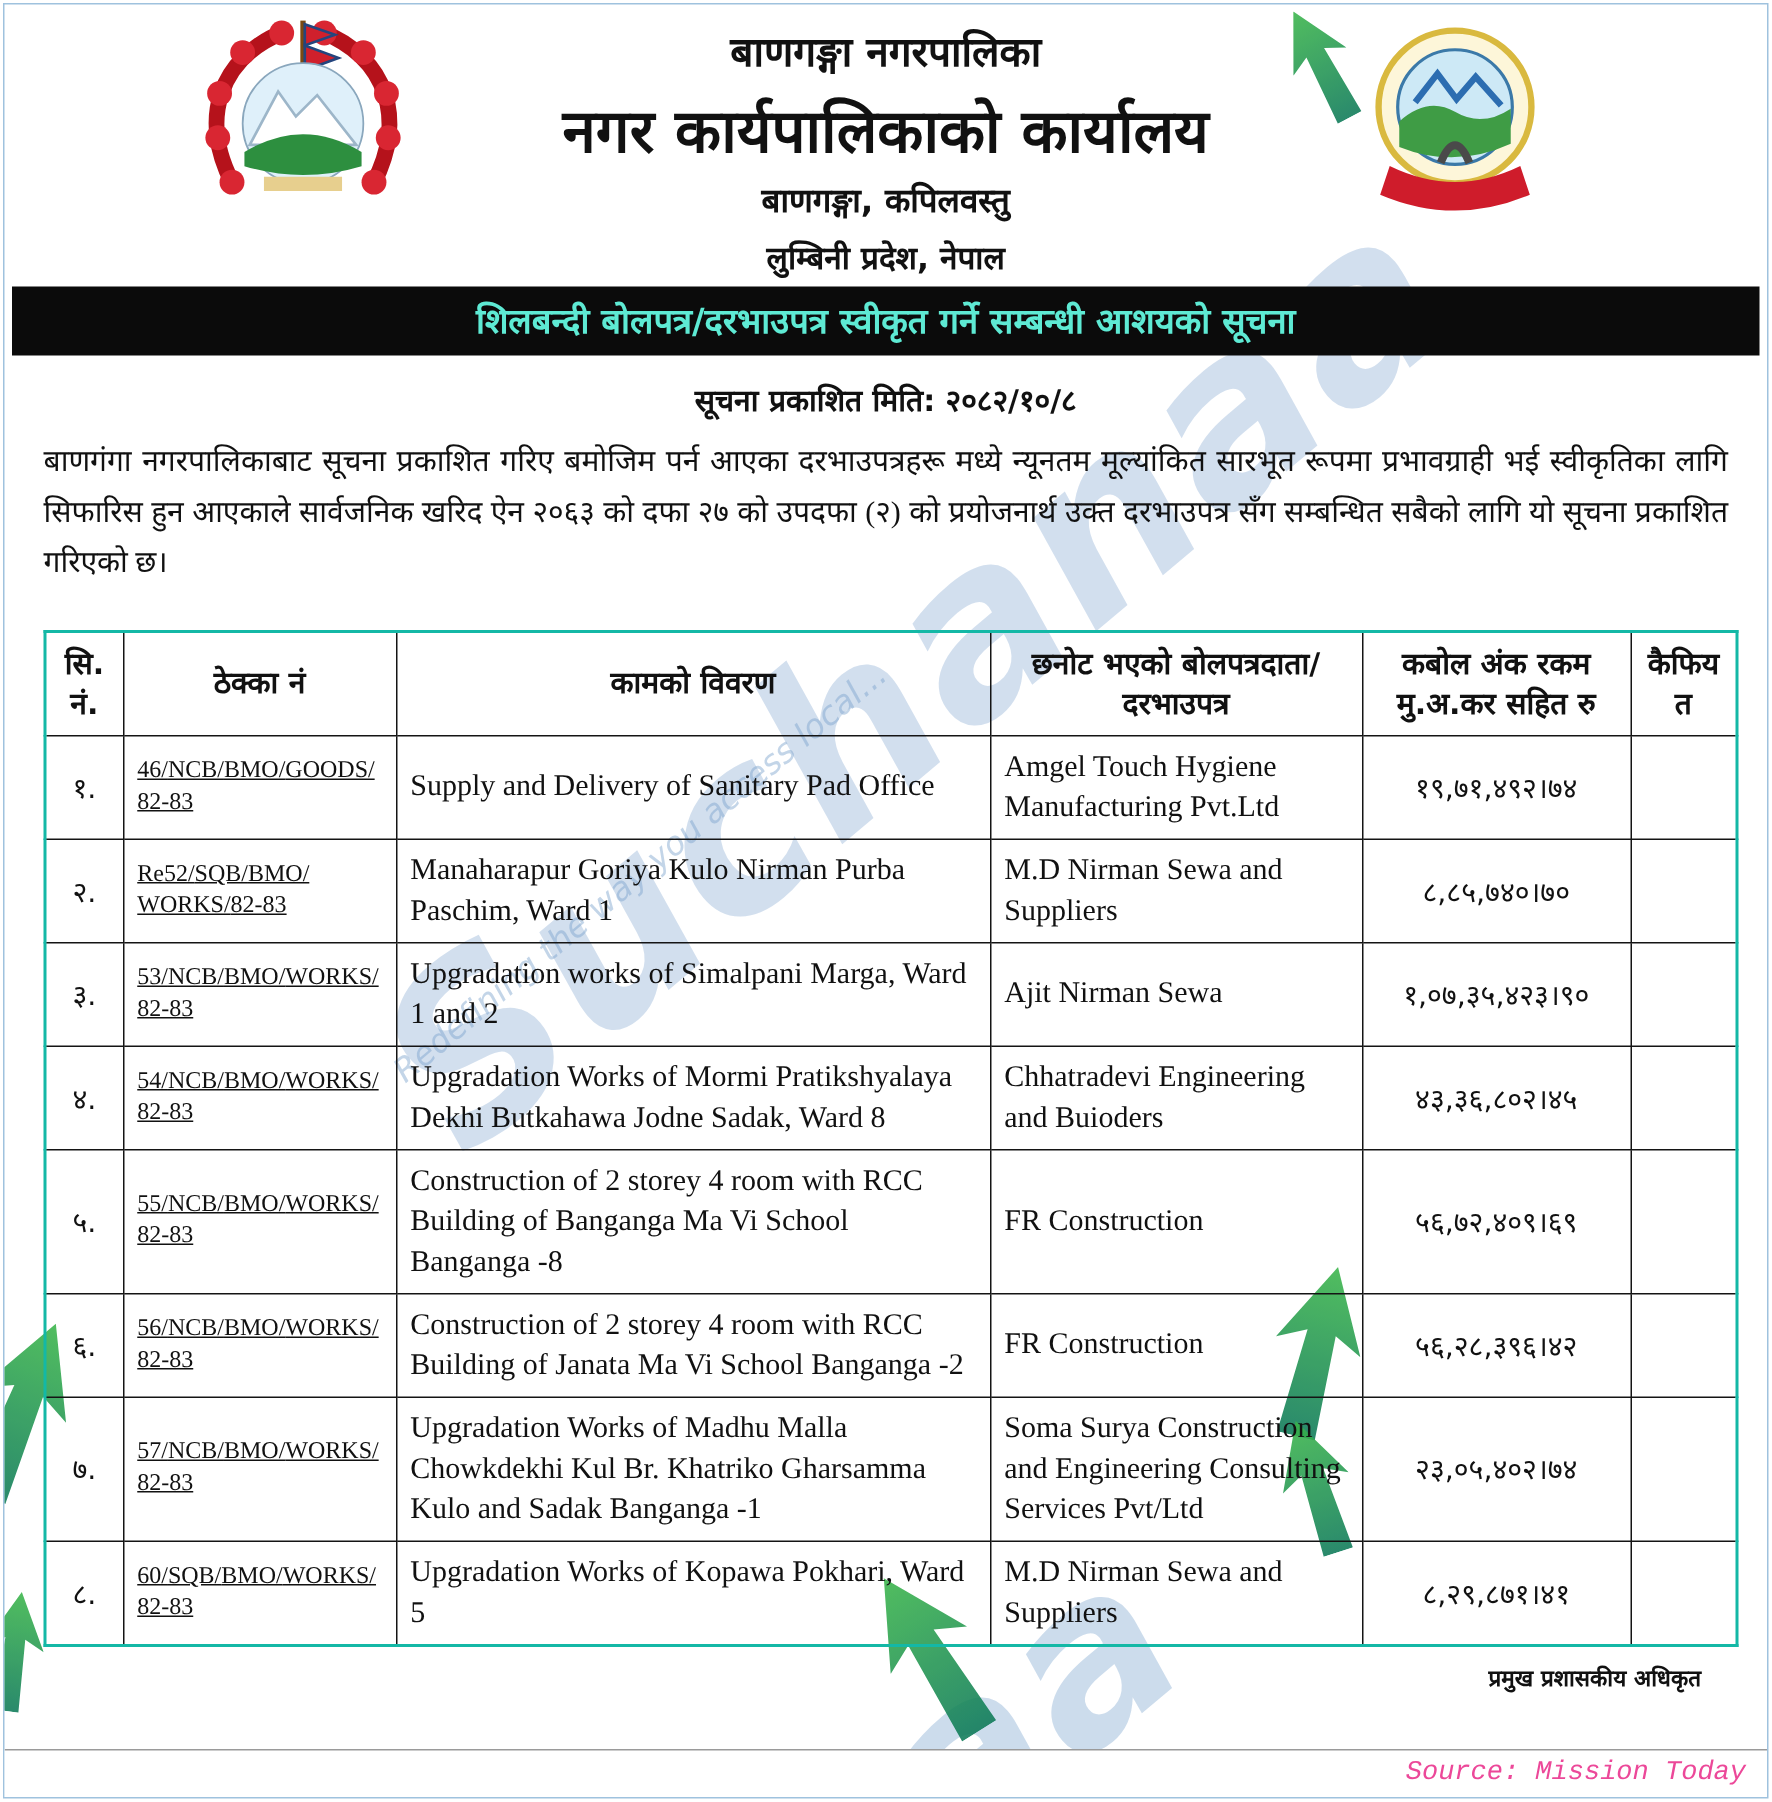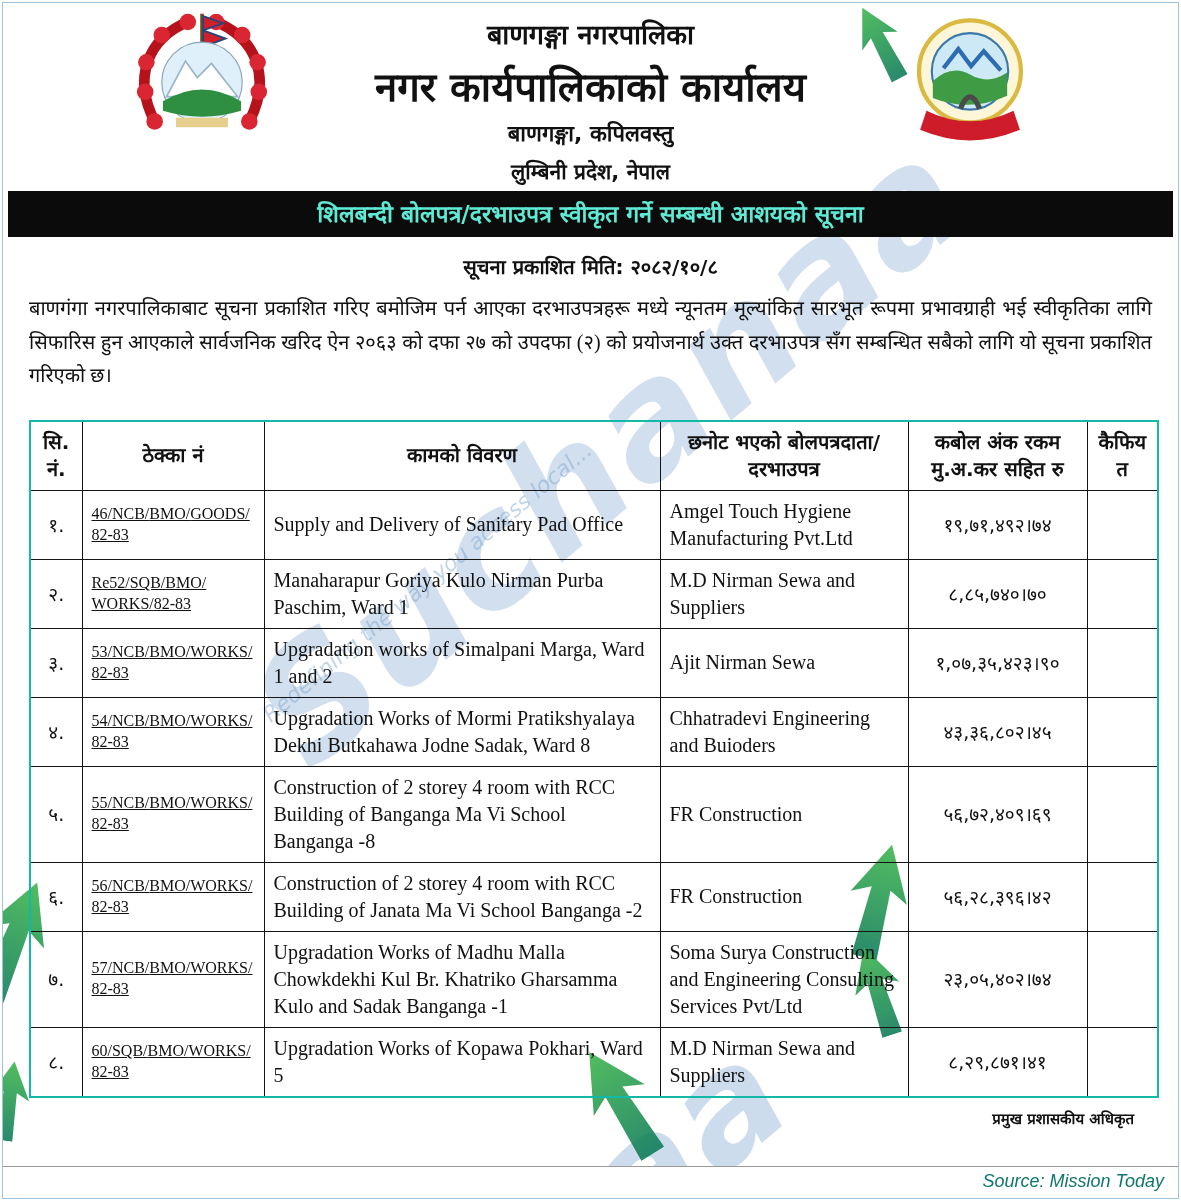--- a/index.html
+++ b/index.html
@@ -49,21 +49,21 @@
   .col-bidder{width:248px;} .col-amount{width:179px;} .col-remarks{width:71px;}
   .c-sn { text-align:center; font-size:19px; }
   .c-contract { font-family:"Liberation Serif",serif; font-size:16px; line-height:1.3;text-decoration:underline; }
   .c-desc, .c-bidder { font-family:"Liberation Serif",serif; font-size:20px; line-height:1.35; }
   .c-amount { text-align:center; font-size:19px; }
 
   .signature { text-align:right; font-size:15px; font-weight:bold; margin:10px 44px 0; }
 
   .source-strip { position:absolute; left:0; right:0; bottom:0; border-top:1px solid #9a9a9a;
                   background:#fff; padding:4px 14px 6px; text-align:right; }
-  .source-text { font-family:Liberation Sans, sans-serif; font-style:italic; font-size:18px; color:#0f766e; }
+  .source-text { font-family:Liberation Mono, monospace; font-style:italic; font-size:18px; color:#ec4899; }
 </style>
 </head>
 <body>
 
 <div class="page">
 
   <div class="wm-layer">
     <svg width="0" height="0" aria-hidden="true">
       <defs>
         <linearGradient id="ag" x1="0" y1="0" x2="0" y2="1">

